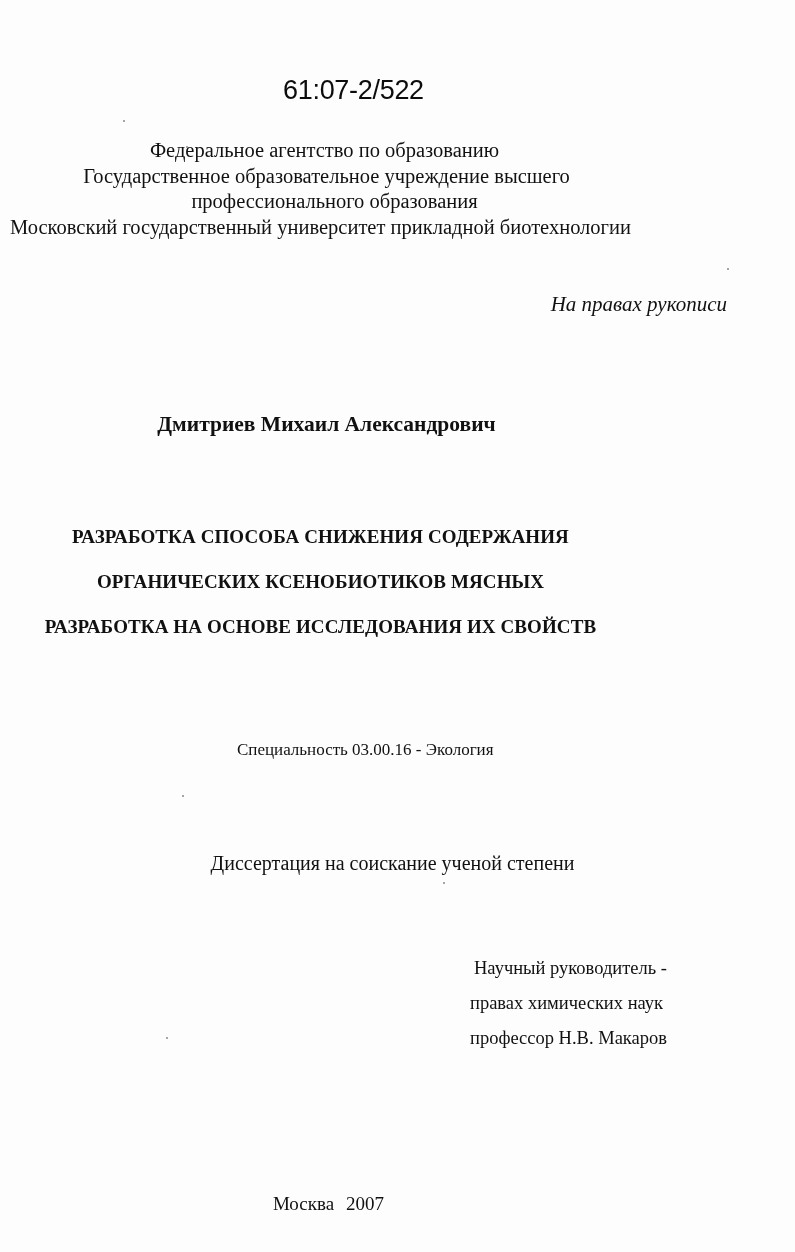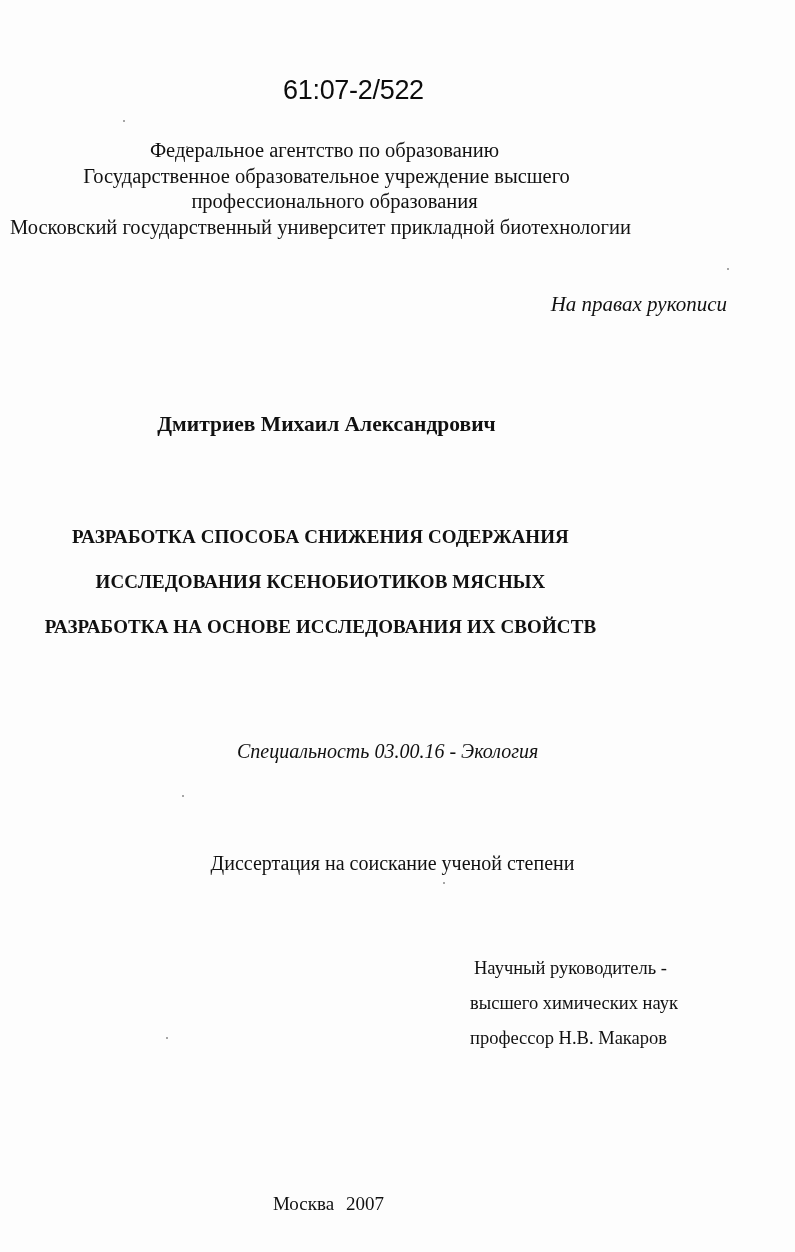--- a/index.html
+++ b/index.html
@@ -49,22 +49,21 @@
       top: 466px;
       font-weight: bold;
       font-size: 19px;
       line-height: 45px;
       letter-spacing: 0.1px;
     }
     .thesis-title span { display: block; }
 
     .specialty {
       left: 237px; top: 692px;
-      font-size: 20px;
-      font-style: italic;
+      font-size: 17px;
     }
 
     .degree {
       top: 802px;
       font-size: 20px;
       line-height: 27px;
       text-align: center;
       left: 150px; width: 485px;
     }
     .degree span { display: block; }
@@ -104,33 +103,33 @@
   <span class="org-line l2">профессионального образования</span>
   <span class="org-line">Московский государственный университет прикладной биотехнологии</span>
 </div>
 
 <div class="abs manuscript-note">На правах рукописи</div>
 
 <div class="abs center author">Дмитриев Михаил Александрович</div>
 
 <div class="abs center thesis-title">
   <span>РАЗРАБОТКА СПОСОБА СНИЖЕНИЯ СОДЕРЖАНИЯ</span>
-  <span>ИССЛЕДОВАНИЯ КСЕНОБИОТИКОВ МЯСНЫХ</span>
+  <span>ОРГАНИЧЕСКИХ КСЕНОБИОТИКОВ МЯСНЫХ</span>
   <span>РАЗРАБОТКА НА ОСНОВЕ ИССЛЕДОВАНИЯ ИХ СВОЙСТВ</span>
 </div>
 
 <div class="abs specialty">Специальность 03.00.16 - Экология</div>
 
 <div class="abs degree">
   <span>Диссертация на соискание ученой степени</span>
 </div>
 
 <div class="abs supervisor">
   <span class="sup0">Научный руководитель -</span>
-  <span class="sup1">высшего химических наук</span>
+  <span class="sup1">правах химических наук</span>
   <span class="sup2">профессор Н.В. Макаров</span>
 </div>
 
 <div class="abs center city-year">
   <span>Москва</span><span class="gap"></span><span>2007</span>
 </div>
 
 <div class="speck" style="left:123px; top:120px;"></div>
 <div class="speck" style="left:186px; top:146px;"></div>
 <div class="speck" style="left:611px; top:230px;"></div>

